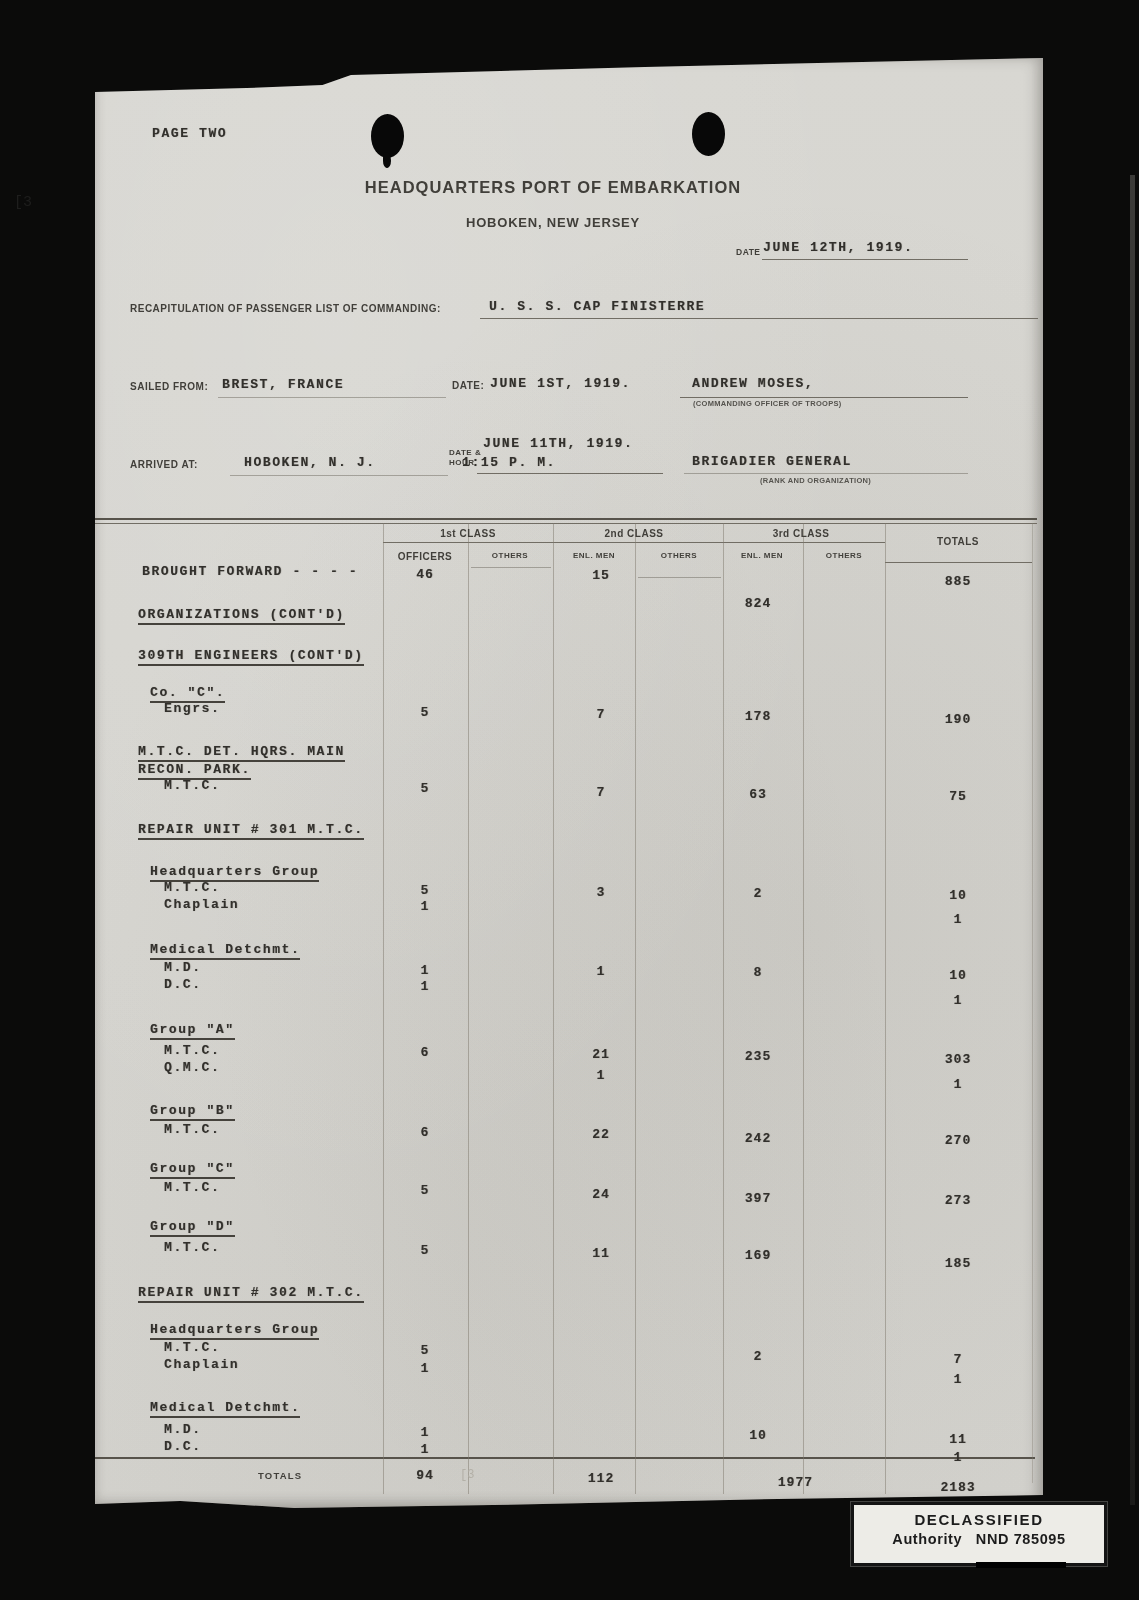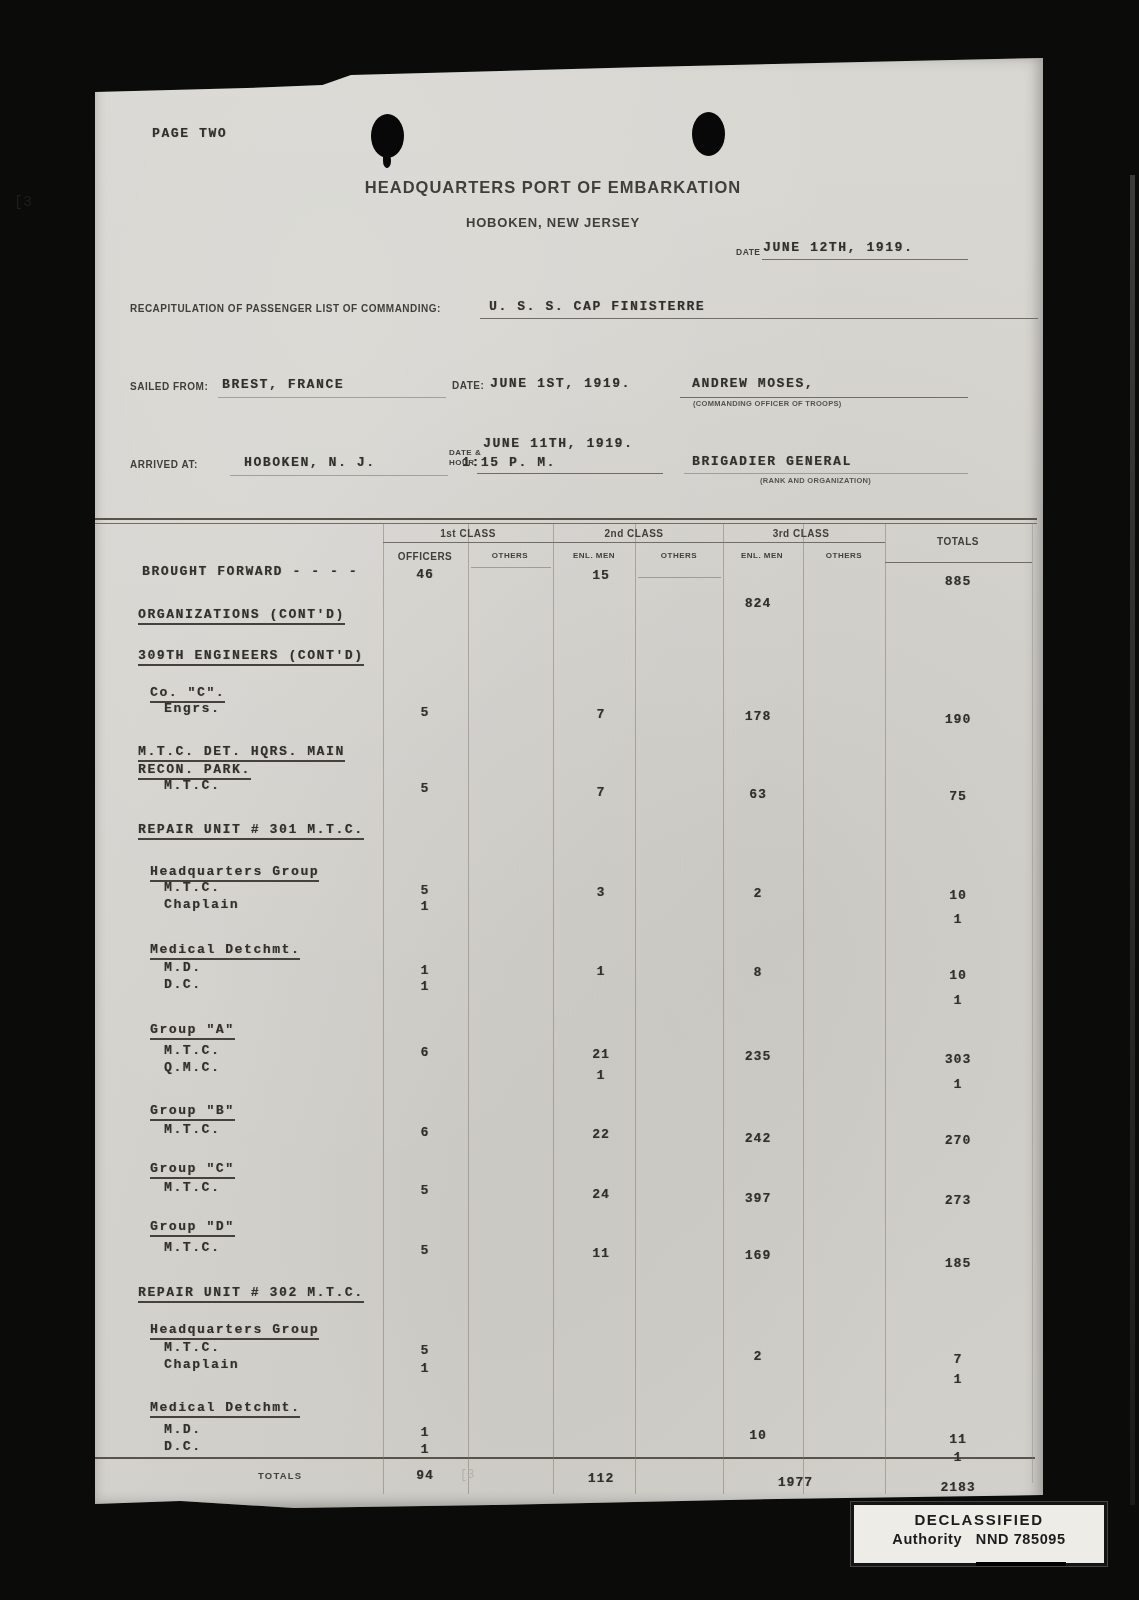--- a/index.html
+++ b/index.html
@@ -37,21 +37,21 @@
   .trow .val{position:absolute;width:110px;text-align:center;letter-spacing:1px;}
   .val.off{left:370px;} .val.enl2{left:546px;} .val.enl3{left:703px;} .val.tot{left:898px;width:120px;}
   
   .hole{position:absolute;background:#080808;border-radius:50%;}
   
   .stamp{position:absolute;left:851px;top:1502px;width:250px;height:58px;background:#edece7;
     border:3px solid #141414;text-align:center;color:#1c1c1c;
     box-shadow:0 0 0 1px rgba(240,240,235,0.25);}
   .stamp .l1{margin-top:6px;font-size:15px;font-weight:700;letter-spacing:1.6px;}
   .stamp .l2{margin-top:3px;font-size:14.5px;font-weight:700;letter-spacing:0.6px;}
-  .stamp .uv{border-bottom:4px solid #000000;padding-bottom:15px;margin-left:9px;}
+  .stamp .uv{border-bottom:6px solid #000000;padding-bottom:15px;margin-left:9px;}
   .mark-dark{position:absolute;color:#1e1e1d;font-family:"Liberation Mono",monospace;font-size:15px;}
   .mark-paper{position:absolute;color:#b3b0a7;font-family:"Liberation Mono",monospace;font-size:12px;}
 </style>
 </head>
 <body>
 
 <div class="edge-sliver"></div>
 <div class="mark-dark" style="left:14px;top:194px;">[3</div>
 
 <div class="paper"></div>

